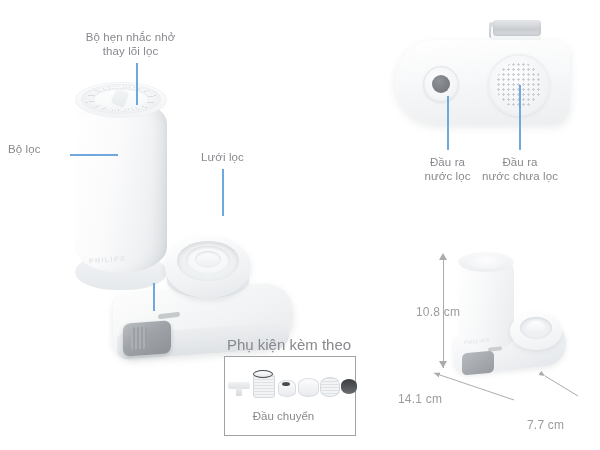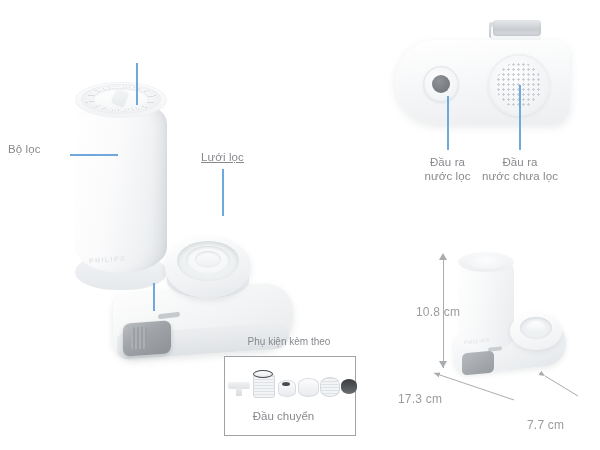--- a/index.html
+++ b/index.html
@@ -236,21 +236,21 @@
 
   
   .arrow-line{position:absolute;background:#a9acaf;}
   .arrow-v{width:1px;}
   .ah{position:absolute;width:0;height:0;}
 
   
   #accbox{position:absolute;left:224px;top:356px;width:130px;height:78px;
     border:1px solid #9fa2a6;background:#fff;}
   #acctitle{position:absolute;left:224px;top:336px;width:130px;text-align:center;
-    font-size:10px;color:#87898d;}
+    font-size:15px;color:#87898d;}
   #acccap{position:absolute;left:224px;top:410px;width:119px;text-align:center;
     font-size:11.5px;color:#87898d;}
   .parts{position:absolute;left:228px;top:364px;width:122px;height:36px;}
   .pt{position:absolute;}
   .pt-ring{
     background:linear-gradient(180deg,#fcfcfd,#e9ebee);
     border:1px solid #d9dce0;border-radius:50%/30%;
   }
   .pt-dark{background:linear-gradient(180deg,#3a3c3f,#6a6d70);border-radius:50%/40%;}
   .pt-stripe{background:repeating-linear-gradient(0deg,#f3f4f6 0 2px,#dfe2e5 2px 3px);
@@ -275,26 +275,28 @@
     <div class="mesh-skirt"></div>
     <div class="mesh-housing"></div>
     <div class="mesh-ring2"></div>
     <div class="mesh-ring3"></div>
     <div class="mesh-core"></div>
     <div class="valve-slot"></div>
     <div class="valve"></div>
     <div class="valve-grip"></div>
   </div>
 
+  <div class="lbl" style="left:58px;top:30px;width:145px;">Bộ hẹn nhắc nhở
+thay lõi lọc</div>
   <div class="leader leader-v" style="left:136px;top:63px;height:42px;"></div>
 
   <div class="lbl" style="left:8px;top:142px;width:58px;text-align:left;">Bộ lọc</div>
   <div class="leader leader-h" style="left:70px;top:154px;width:48px;"></div>
 
-  <div class="lbl" style="left:175px;top:150px;width:95px;text-decoration:underline;">Lưới lọc</div>
+  <div class="lbl" style="left:175px;top:150px;width:95px;">Lưới lọc</div>
   <div class="leader leader-v" style="left:222px;top:169px;height:47px;"></div>
 
   <div class="leader leader-v" style="left:153px;top:283px;height:28px;"></div>
 
   <div id="bottomview">
     <div class="bv-collar-tab"></div>
     <div class="bv-neck"></div>
     <div class="bv-collar"></div>
     <div class="bv-body"></div>
     <div class="bv-outlet-ring"></div>
@@ -349,16 +351,16 @@
       <marker id="mkA" markerWidth="8" markerHeight="8" refX="6" refY="3" orient="auto">
         <path d="M6,3 L0,0.4 L0,5.6 z" fill="#a9acaf"></path>
       </marker>
       <marker id="mkB" markerWidth="8" markerHeight="8" refX="6" refY="3" orient="auto">
         <path d="M6,3 L0,0.4 L0,5.6 z" fill="#a9acaf"></path>
       </marker>
     </defs>
     <line x1="94" y1="34" x2="14" y2="7" stroke="#a9acaf" stroke-width="1" marker-end="url(#mkA)"></line>
     <line x1="125" y1="10" x2="158" y2="30" stroke="#a9acaf" stroke-width="1" marker-start="url(#mkB)"></line>
   </svg>
-  <div class="dim-lbl" style="left:398px;top:392px;">17.3 cm</div>
+  <div class="dim-lbl" style="left:398px;top:392px;">14.1 cm</div>
   <div class="dim-lbl" style="left:527px;top:390px;margin-top:28px;">7.7 cm</div>
 
 </div>
 
 </body></html>

